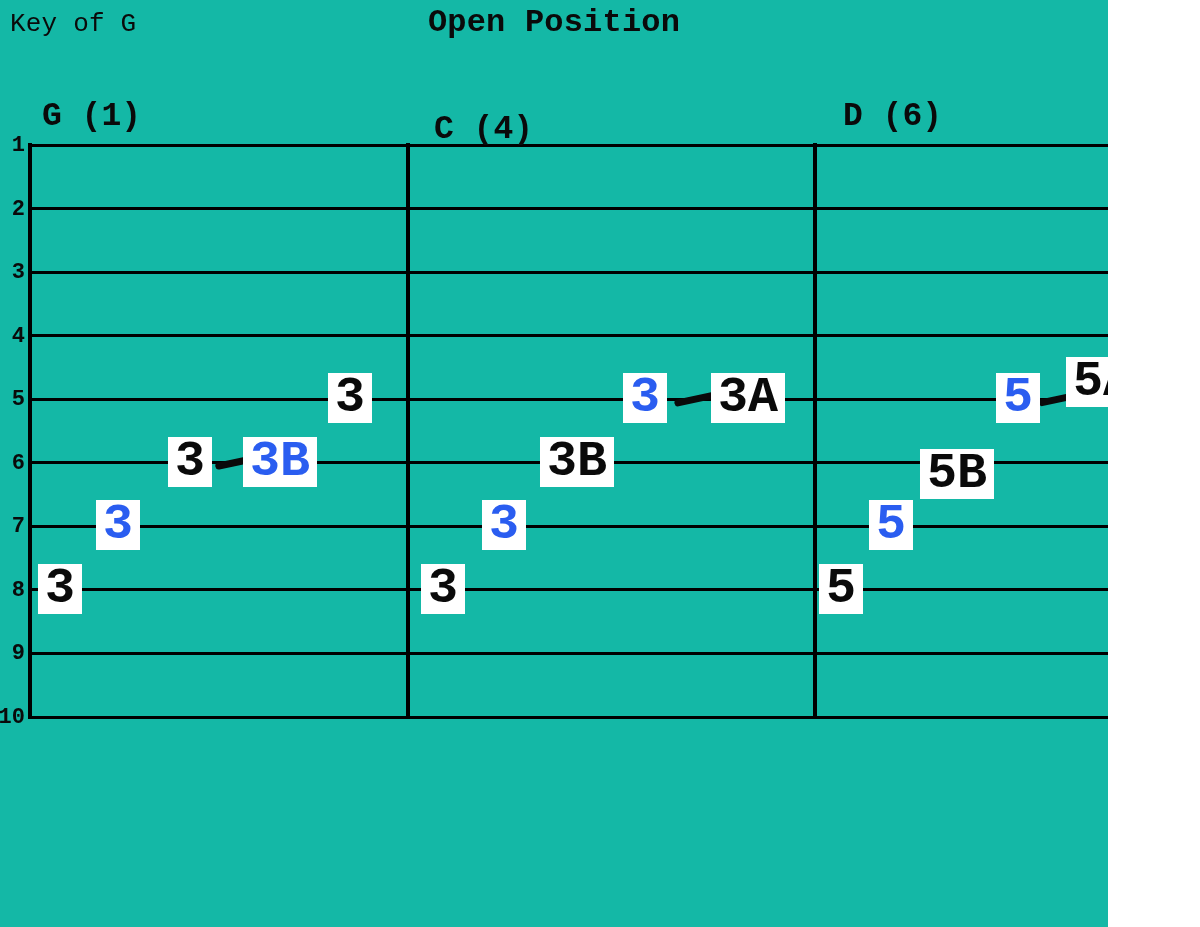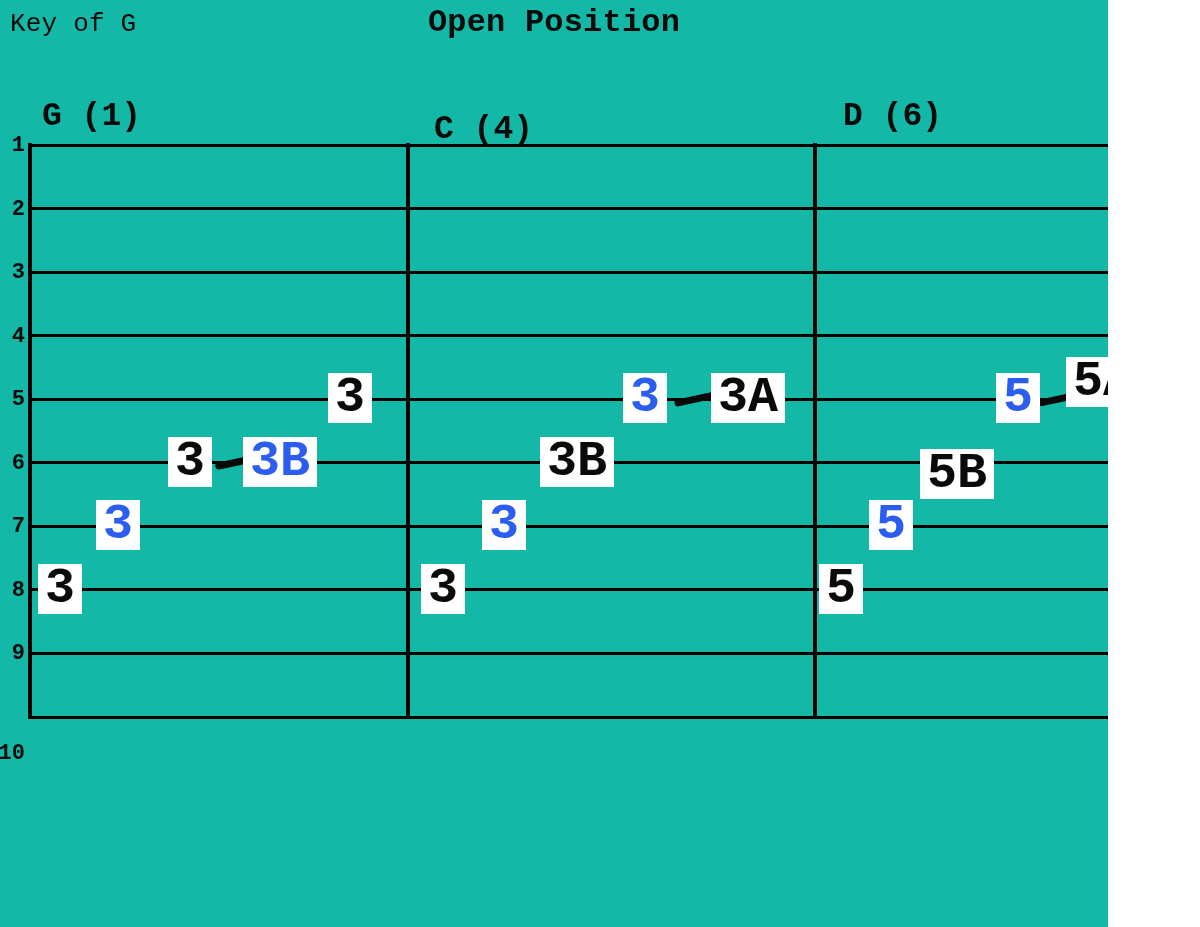--- a/index.html
+++ b/index.html
@@ -108,21 +108,21 @@
       <div class="string-label" style="left: 25px; top: 399.222px;">5</div>
       <div class="string-line" style="left: 30px; width: 1138px; top: 461.278px;"></div>
       <div class="string-label" style="left: 25px; top: 462.778px;">6</div>
       <div class="string-line" style="left: 30px; width: 1138px; top: 524.833px;"></div>
       <div class="string-label" style="left: 25px; top: 526.333px;">7</div>
       <div class="string-line" style="left: 30px; width: 1138px; top: 588.389px;"></div>
       <div class="string-label" style="left: 25px; top: 589.889px;">8</div>
       <div class="string-line" style="left: 30px; width: 1138px; top: 651.944px;"></div>
       <div class="string-label" style="left: 25px; top: 653.444px;">9</div>
       <div class="string-line" style="left: 30px; width: 1138px; top: 715.5px;"></div>
-      <div class="string-label" style="left: 25px; top: 717px; margin-top: 36px;">10</div>
+      <div class="string-label" style="left: 25px; top: 717px;">10</div>
       <div class="barline" style="left: 28px; top: 143px; height: 576px;"></div>
       <div class="barline" style="left: 406px; top: 143px; height: 576px;"></div>
       <div class="barline" style="left: 813px; top: 143px; height: 576px;"></div>
       <div class="barline" style="left: 1166px; top: 143px; height: 576px;"></div>
       <div class="chord-label" style="left: 42px; top: 135px;">G (1)</div>
       <div class="chord-label" style="left: 434px; top: 148px;">C (4)</div>
       <div class="chord-label" style="left: 843px; top: 135px;">D (6)</div>
       <div class="connector" style="left: 233px; top: 462.778px; width: 36px;"></div>
       <div class="connector" style="left: 696px; top: 399.222px; width: 44px;"></div>
       <div class="connector" style="left: 1059px; top: 399.222px; width: 42px;"></div>

